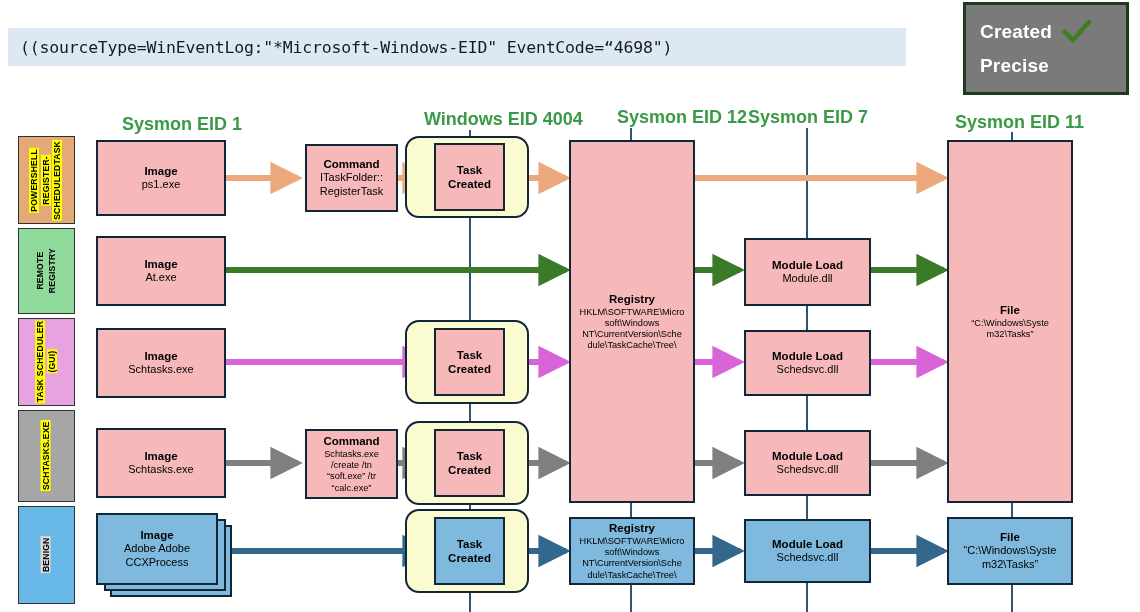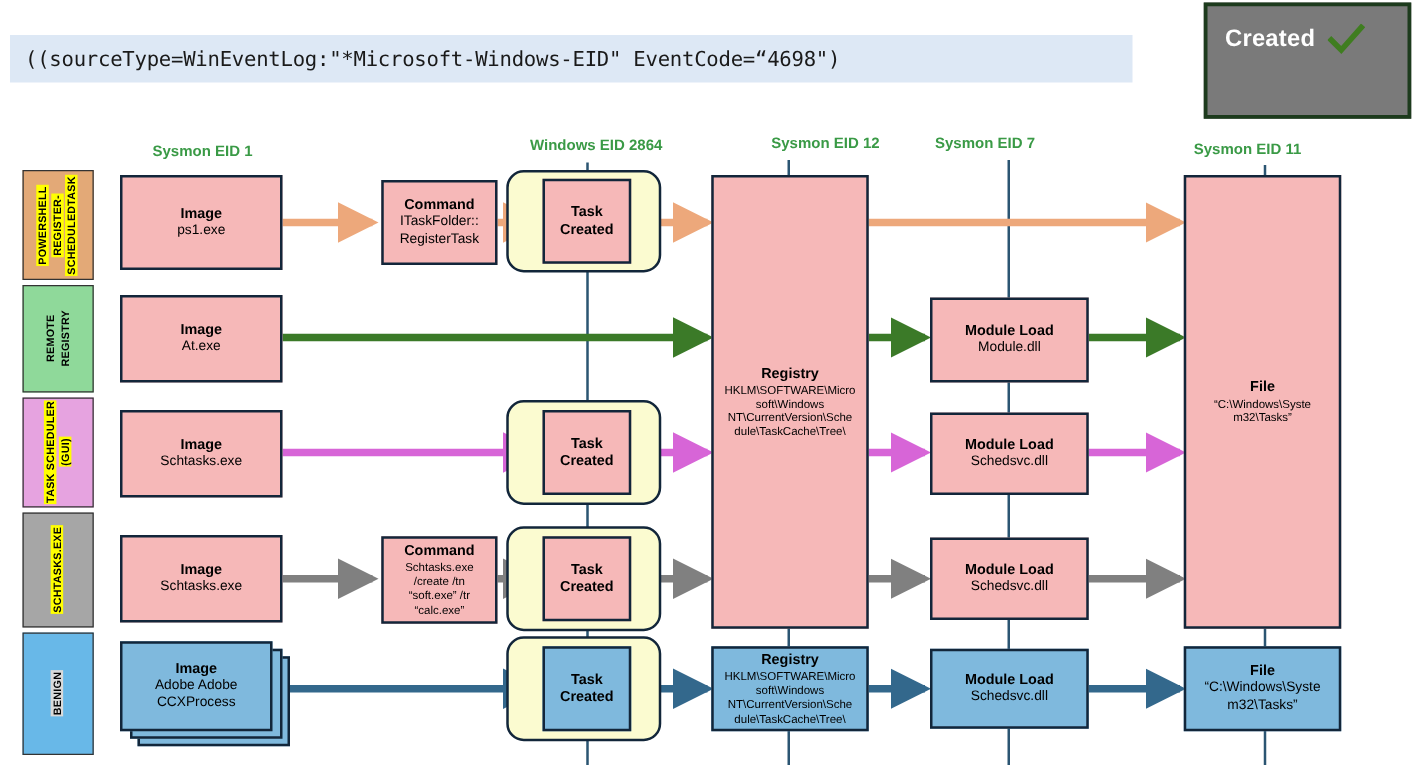--- a/index.html
+++ b/index.html
@@ -28,21 +28,21 @@
     padding:10px 0 0 14px;
   }
   .badge-row{display:flex;align-items:center;height:34px;}
   .badge-row .txt{
     color:#ffffff;font-weight:bold;font-size:19px;letter-spacing:0.2px;
   }
   .check{margin-left:10px;display:inline-block;width:30px;height:26px;}
 
   
   .col-header{
-    position:absolute;color:#3a9a46;font-weight:bold;font-size:12px;
+    position:absolute;color:#3a9a46;font-weight:bold;font-size:18px;
     white-space:nowrap;
   }
 
   
   .vline{position:absolute;width:2px;background:#2b5572;}
 
   
   .lane-label{
     position:absolute;left:18px;width:57px;border:1.5px solid #333;
     box-sizing:border-box;display:flex;align-items:center;justify-content:center;
@@ -92,25 +92,28 @@
 
   <div class="badge">
     <div class="badge-row">
       <span class="txt">Created</span>
       <span class="check">
         <svg width="30" height="26" viewBox="0 0 30 26">
             <path d="M3 13 L11 21 L27 3" fill="none" stroke="#3f7d20" stroke-width="4.5" stroke-linecap="square"></path>
           </svg>
       </span>
     </div>
+    <div class="badge-row">
+      <span class="txt">Precise</span>
+    </div>
   </div>
 
   <div id="headers">
       <div class="col-header" style="left: 122px; top: 114px;">Sysmon EID 1</div>
-      <div class="col-header" style="left: 424px; top: 109px;">Windows EID 2864</div>
+      <div class="col-header" style="left: 424px; top: 109px;">Windows EID 4004</div>
       <div class="col-header" style="left: 582px; top: 107px; margin-left: 35px;">Sysmon EID 12</div>
       <div class="col-header" style="left: 748px; top: 107px;">Sysmon EID 7</div>
       <div class="col-header" style="left: 955px; top: 112px;">Sysmon EID 11</div>
     </div>
 
   <div class="vline" style="left:469px;top:130px;height:482px;"></div>
   <div class="vline" style="left:630px;top:128px;height:484px;"></div>
   <div class="vline" style="left:806px;top:128px;height:484px;"></div>
   <div class="vline" style="left:1011px;top:132px;height:480px;"></div>
 

